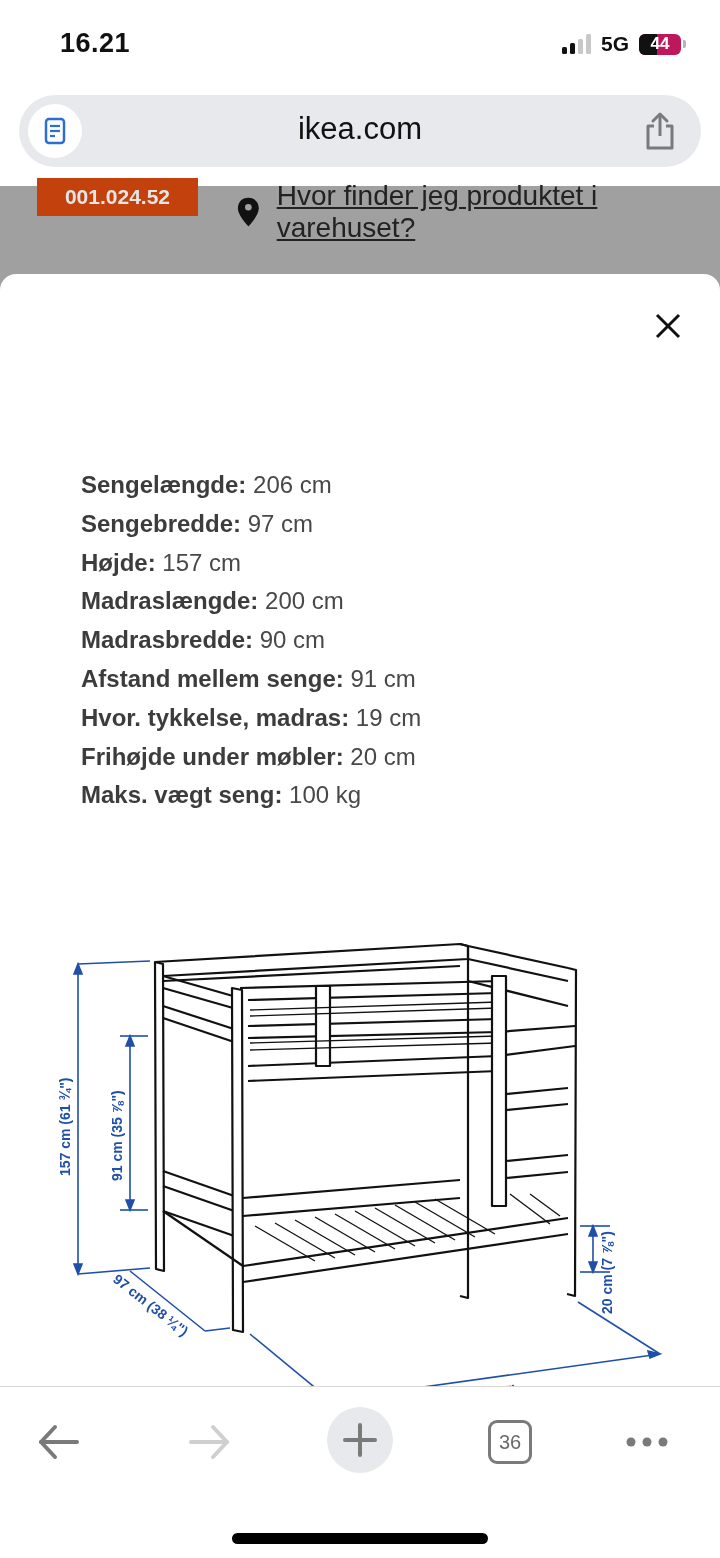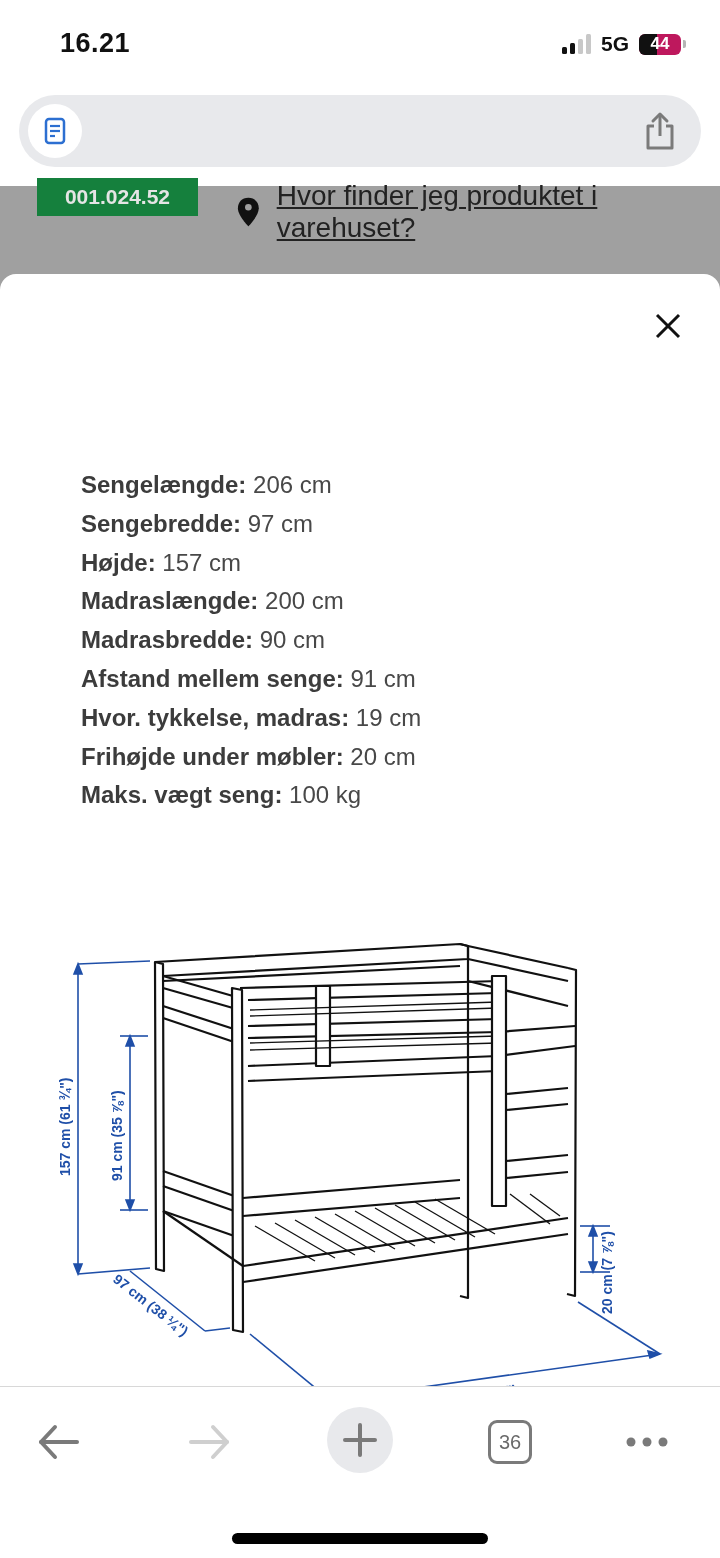--- a/index.html
+++ b/index.html
@@ -20,21 +20,21 @@
     .battery-tip { width: 3px; height: 8px; background: #b5b5b5; border-radius: 0 2px 2px 0; margin-left: -8px; }
 
     
     .url-bar { position: absolute; left: 19px; top: 95px; width: 682px; height: 72px; background: #e8e9ec; border-radius: 36px; }
     .reader-btn { position: absolute; left: 9px; top: 9px; width: 54px; height: 54px; border-radius: 27px; background: #fff; display: flex; align-items: center; justify-content: center; }
     .url-text { position: absolute; left: 0; right: 0; top: 16px; text-align: center; font-size: 31px; color: #111; }
     .share-btn { position: absolute; right: 24px; top: 16px; width: 34px; height: 40px; }
 
     
     .page-dim { position: absolute; top: 186px; left: 0; width: 720px; height: 110px; background: #a0a0a0; }
-    .article-no { position: absolute; left: 37px; top: 178px; width: 161px; height: 38px; background: #15803d; color: #e5e5e5; font-weight: 700; font-size: 21px; text-align: center; line-height: 38px; }
+    .article-no { position: absolute; left: 37px; top: 178px; width: 161px; height: 38px; background: #c2410c; color: #e5e5e5; font-weight: 700; font-size: 21px; text-align: center; line-height: 38px; }
     .store-link-row { position: absolute; left: 236px; top: 180px; display: flex; align-items: center; gap: 16px; }
     .store-link { font-size: 28px; color: #222; text-decoration: underline; }
 
     
     .sheet { position: absolute; left: 0; top: 274px; width: 720px; height: 1112px; background: #fff; border-radius: 16px 16px 0 0; overflow: hidden; }
     .close-btn { position: absolute; right: 36px; top: 36px; width: 32px; height: 32px; }
     .sheet-title { position: absolute; left: 45px; top: 111px; font-size: 36px; font-weight: 700; color: #484848; }
     .dims-list { position: absolute; left: 45px; top: 192px; list-style: none; }
     .dims-list li { font-size: 24px; line-height: 38.8px; color: #484848; white-space: nowrap; margin-left: 36px; }
     .dims-list .lbl { font-weight: 700; color: #3c3c3c; }
@@ -71,20 +71,21 @@
 
 <div class="url-bar">
   <div class="reader-btn">
     <svg width="22" height="28" viewBox="0 0 22 28">
       <rect x="2" y="2" width="18" height="24" rx="3" fill="none" stroke="#2c6fd1" stroke-width="2.5"></rect>
       <line x1="6" y1="9" x2="16" y2="9" stroke="#2c6fd1" stroke-width="2.2"></line>
       <line x1="6" y1="14" x2="16" y2="14" stroke="#2c6fd1" stroke-width="2.2"></line>
       <line x1="6" y1="19" x2="11" y2="19" stroke="#2c6fd1" stroke-width="2.2"></line>
     </svg>
   </div>
+  <div class="url-text">ikea.com</div>
   <div class="share-btn">
     <svg width="34" height="40" viewBox="0 0 34 40">
       <path d="M11 15 H5 V37 H29 V15 H23" fill="none" stroke="#7a7a7a" stroke-width="3" stroke-linejoin="round"></path>
       <line x1="17" y1="4" x2="17" y2="25" stroke="#7a7a7a" stroke-width="3"></line>
       <path d="M10 10 L17 3 L24 10" fill="none" stroke="#7a7a7a" stroke-width="3" stroke-linecap="round" stroke-linejoin="round"></path>
     </svg>
   </div>
 </div>
 
 <div class="page-dim"></div>

